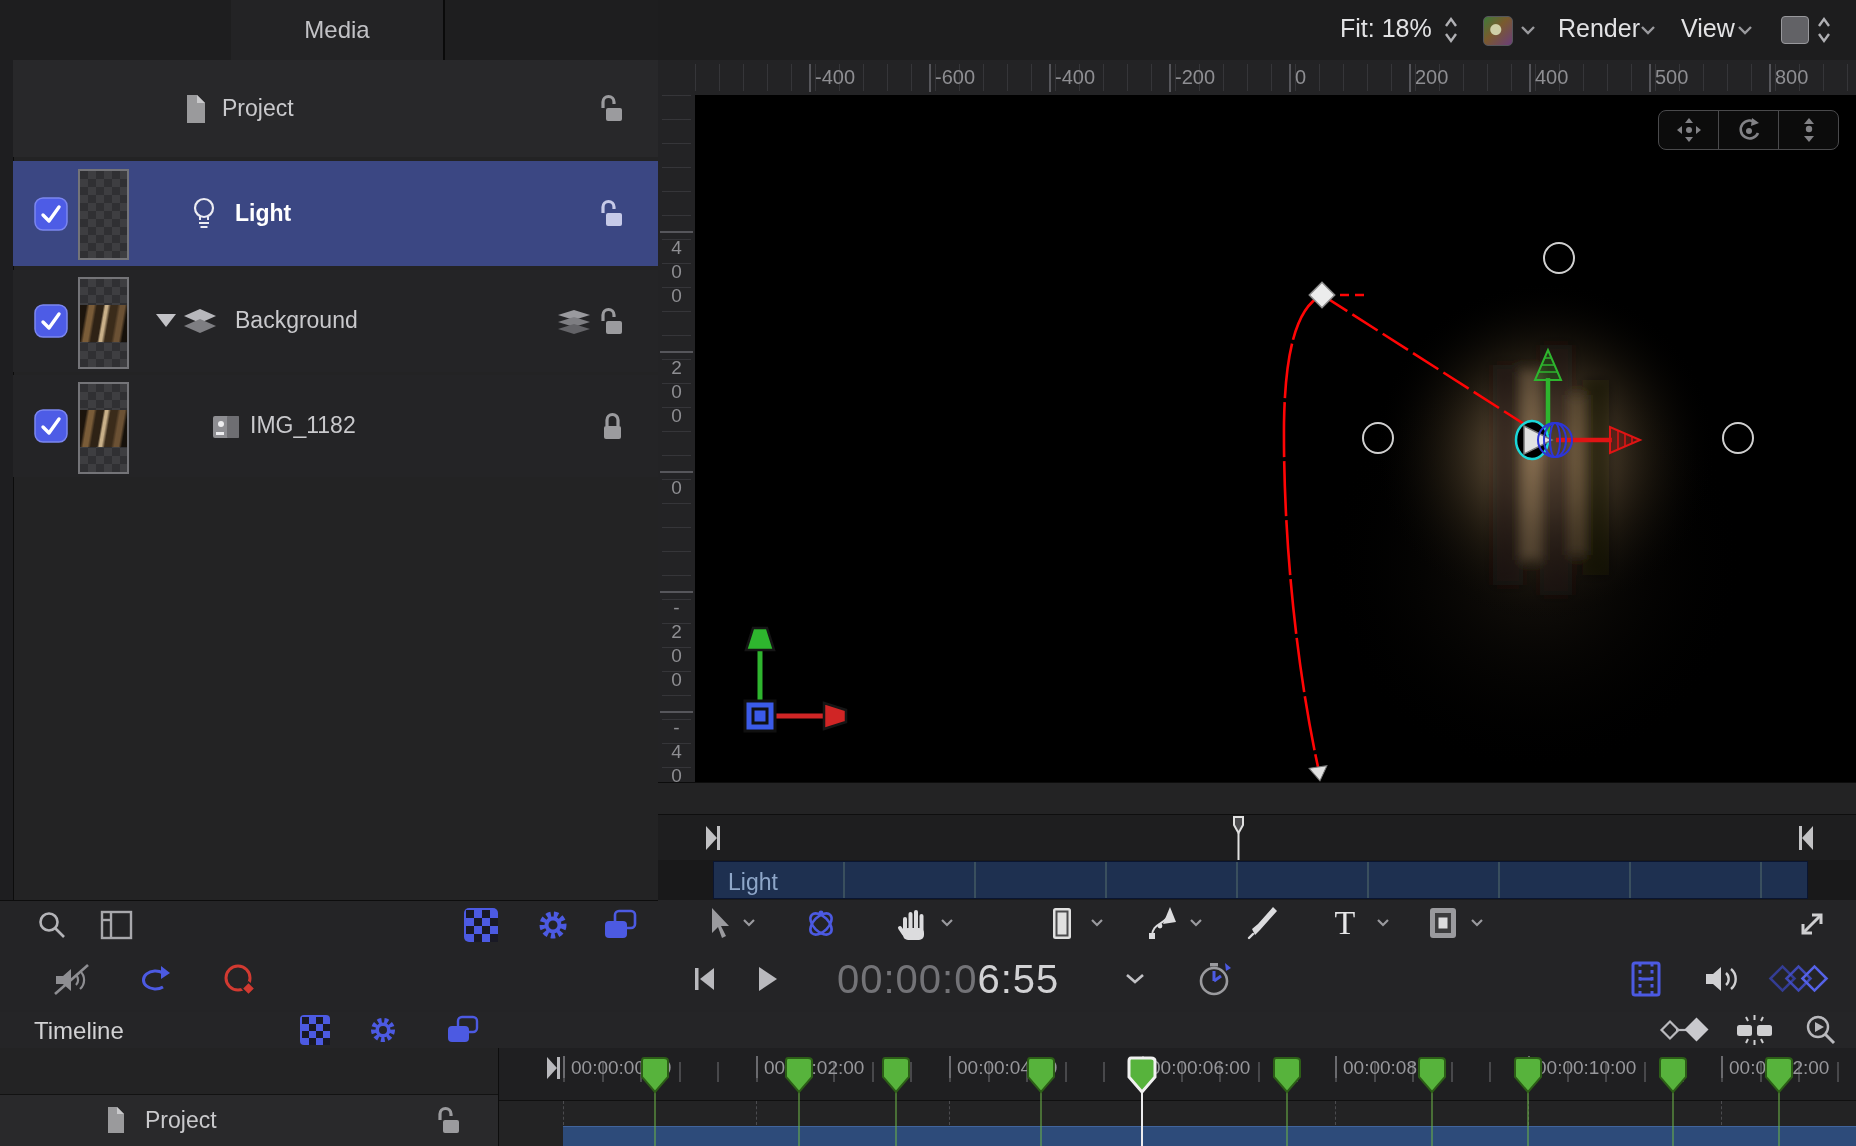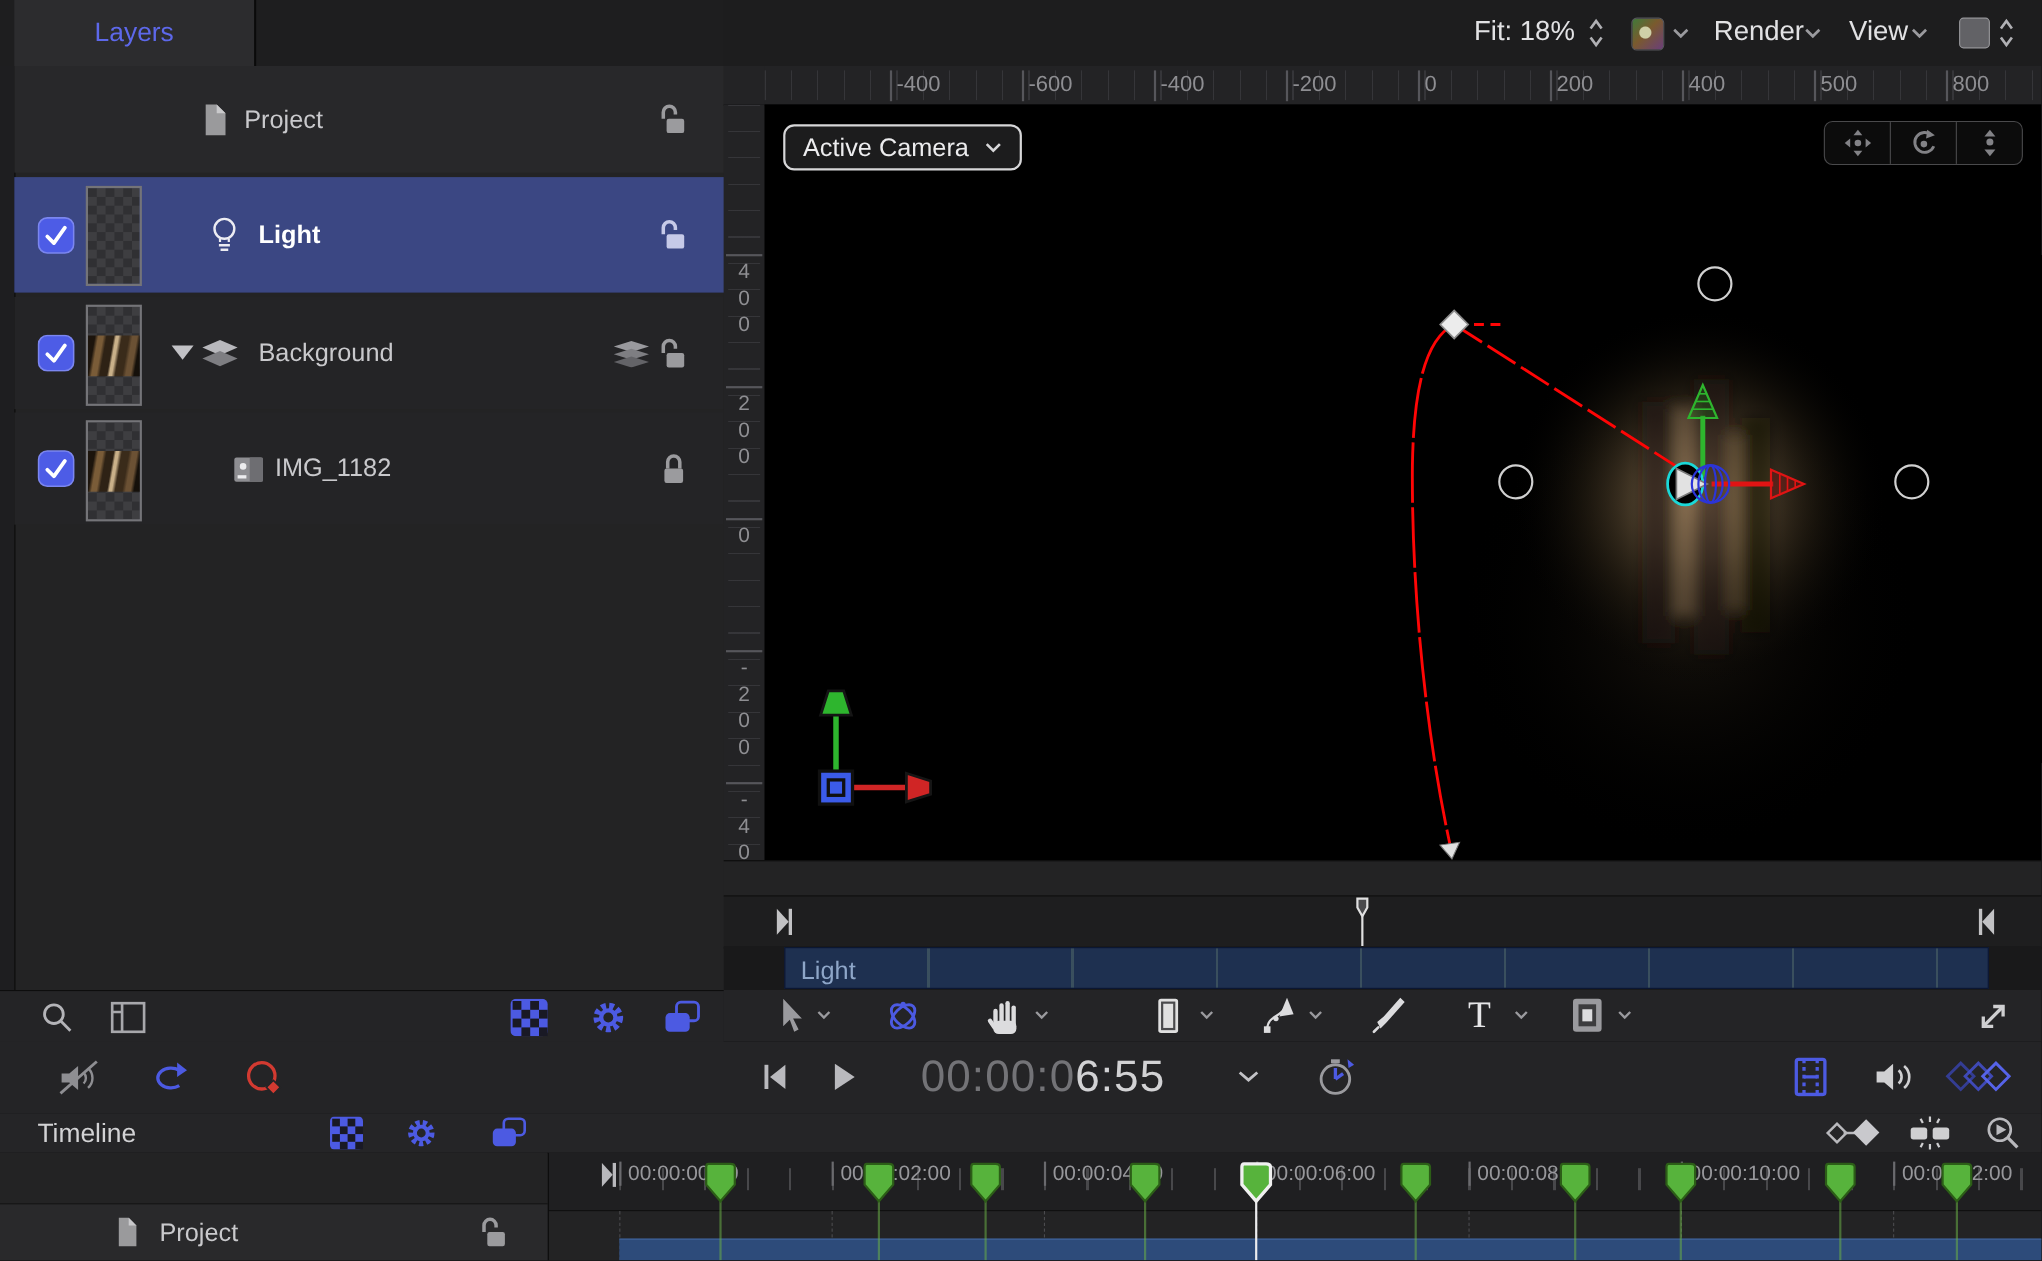--- a/index.html
+++ b/index.html
@@ -51,22 +51,22 @@
 </style>
 </head>
 <body>
 
 <div id="app">
 
   <div class="ab" style="left:0;top:0;width:658px;height:900px;background:#232324"></div>
   <div class="ab" style="left:0;top:0;width:13px;height:1012px;background:#1e1e20;border-right:1px solid #0c0c0c"></div>
 
   <div class="ab" style="left:0;top:0;width:658px;height:60px;background:#1e1e1f"></div>
-  <div class="tab active" style="left:13px;width:218px">
-      <span>Layers</span>
+  <div class="tab" style="left:231px;width:212px">
+      <span>Media</span>
     </div>
 
   <div class="row" style="top:60px;height:97px;background:#28282a">
     <span class="ab" style="left:171px;top:34px">
       <svg width="24" height="30">
           <path d="M3,1 H13 L21,9 V29 H3 Z" fill="#9a9a9c"></path>
           <path d="M13,1 13,9 21,9" fill="#c9c9cb"></path>
         </svg>
       </span>
     <span class="rowlabel" style="left:209px;top:35px">Project</span>
@@ -359,26 +359,20 @@
         <ellipse cx="-16" cy="0" rx="16" ry="19" stroke="#1ad8d8" stroke-width="2.5" fill="#000"></ellipse>
         <polygon points="-24,-14 4,0 -24,14" fill="#e2e2e2" stroke="#7a7a7a" stroke-width="1.5"></polygon>
         <g stroke="#2c35d8" fill="none" stroke-width="2">
           <circle cx="7" cy="0" r="17"></circle>
             <ellipse cx="7" cy="0" rx="11" ry="17"></ellipse>
             <ellipse cx="7" cy="0" rx="5" ry="17"></ellipse>
         </g>
       </g>
     </svg>
 
-    <div class="ab" id="camera-btn" style="left:17px;top:18px">
-      <span>Active Camera</span>
-      <svg width="16" height="10">
-          <polyline points="2,2 8,8 14,2" stroke="#d6d6d8" stroke-width="2.4" fill="none"></polyline>
-        </svg>
-    </div>
     <div class="viewgrp ab" style="left:963px;top:15px">
       <div>
           <svg width="28" height="28">
             <g fill="#828286">
               <circle cx="14" cy="14" r="3"></circle>
               <polygon points="14,2 10,7 18,7"></polygon>
               <polygon points="14,26 10,21 18,21"></polygon>
               <polygon points="2,14 7,10 7,18"></polygon>
               <polygon points="26,14 21,10 21,18"></polygon>
             </g>

